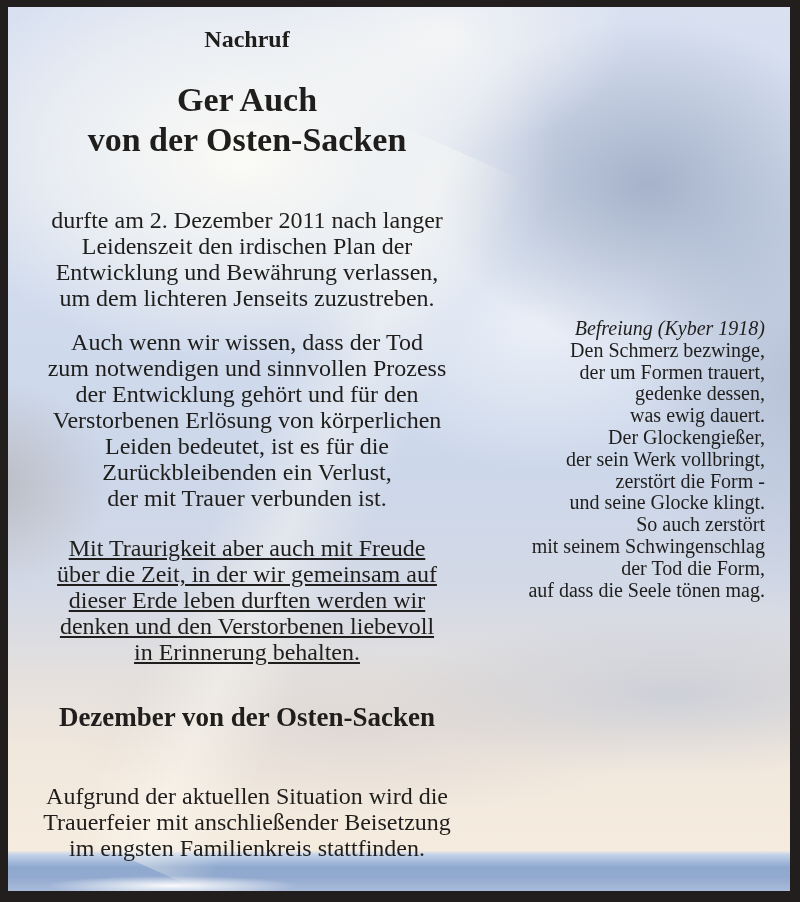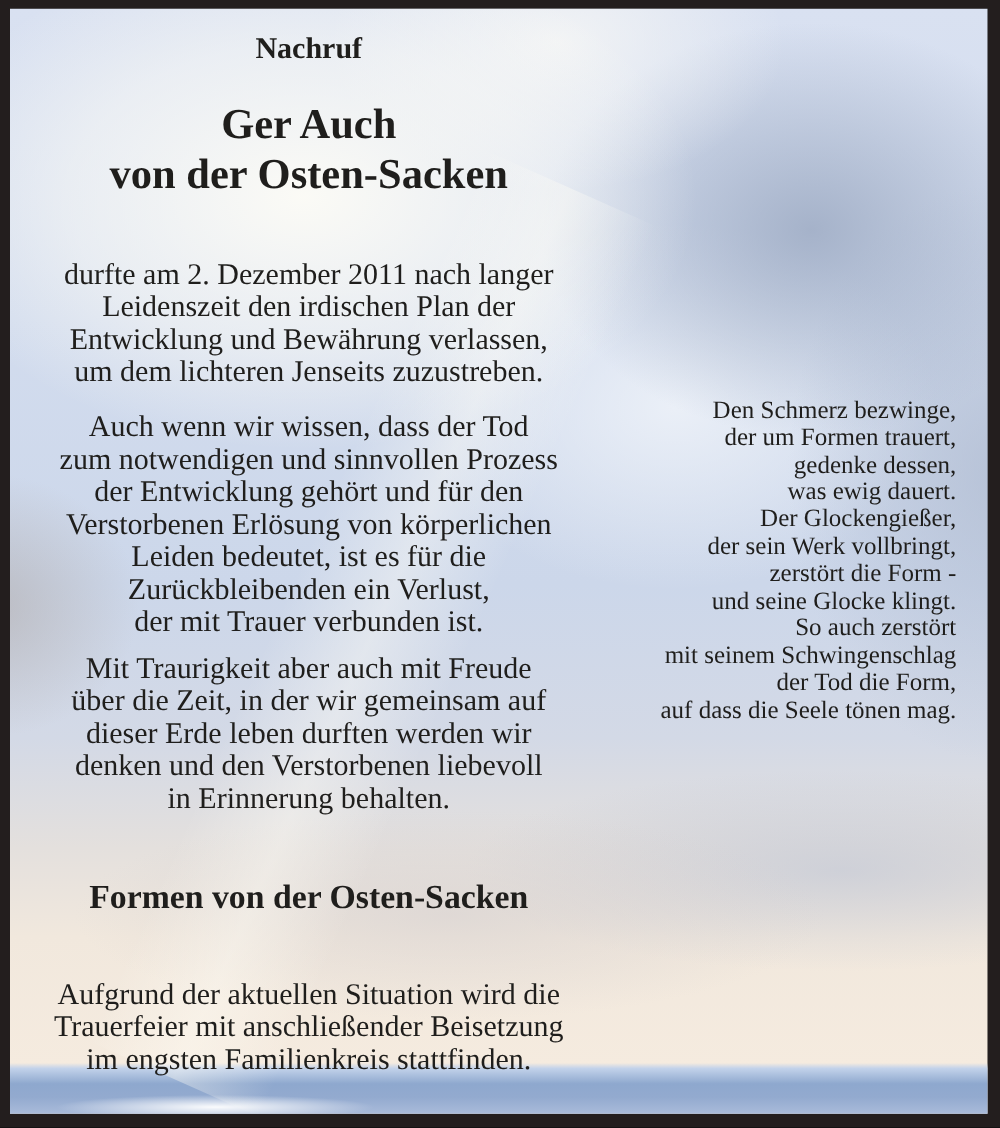--- a/index.html
+++ b/index.html
@@ -81,21 +81,21 @@
     line-height: 40px;
     white-space: pre-line;
   }
   .para {
     font-size: 24px;
     line-height: 26px;
     white-space: pre-line;
   }
   .p1 { top: 200px; }
   .p2 { top: 322px; }
-  .p3 { top: 515px; }
+  .p3 { top: 528px; text-decoration: underline; }
   .family {
     top: 695px;
     font-weight: bold;
     font-size: 27px;
     line-height: 30px;
   }
   .p4 { top: 776px; }
   .poem {
     position: absolute;
     top: 311px;
@@ -133,28 +133,29 @@
 Leiden bedeutet, ist es für die
 Zurückbleibenden ein Verlust,
 der mit Trauer verbunden ist.</div>
 
       <div class="block para p3">Mit Traurigkeit aber auch mit Freude
 über die Zeit, in der wir gemeinsam auf
 dieser Erde leben durften werden wir
 denken und den Verstorbenen liebevoll
 in Erinnerung behalten.</div>
 
-      <div class="block family">Formen von der Osten-Sacken</div>
+      <div class="block family">Dezember von der Osten-Sacken</div>
 
       <div class="block para p4">Aufgrund der aktuellen Situation wird die
 Trauerfeier mit anschließender Beisetzung
 im engsten Familienkreis stattfinden.</div>
     </div>
 
     <div class="poem">
+      <div class="poem-title">Befreiung (Kyber 1918)</div>
       <div class="poem-body">Den Schmerz bezwinge,
 der um Formen trauert,
 gedenke dessen,
 was ewig dauert.
 Der Glockengießer,
 der sein Werk vollbringt,
 zerstört die Form -
 und seine Glocke klingt.
 So auch zerstört
 mit seinem Schwingenschlag

